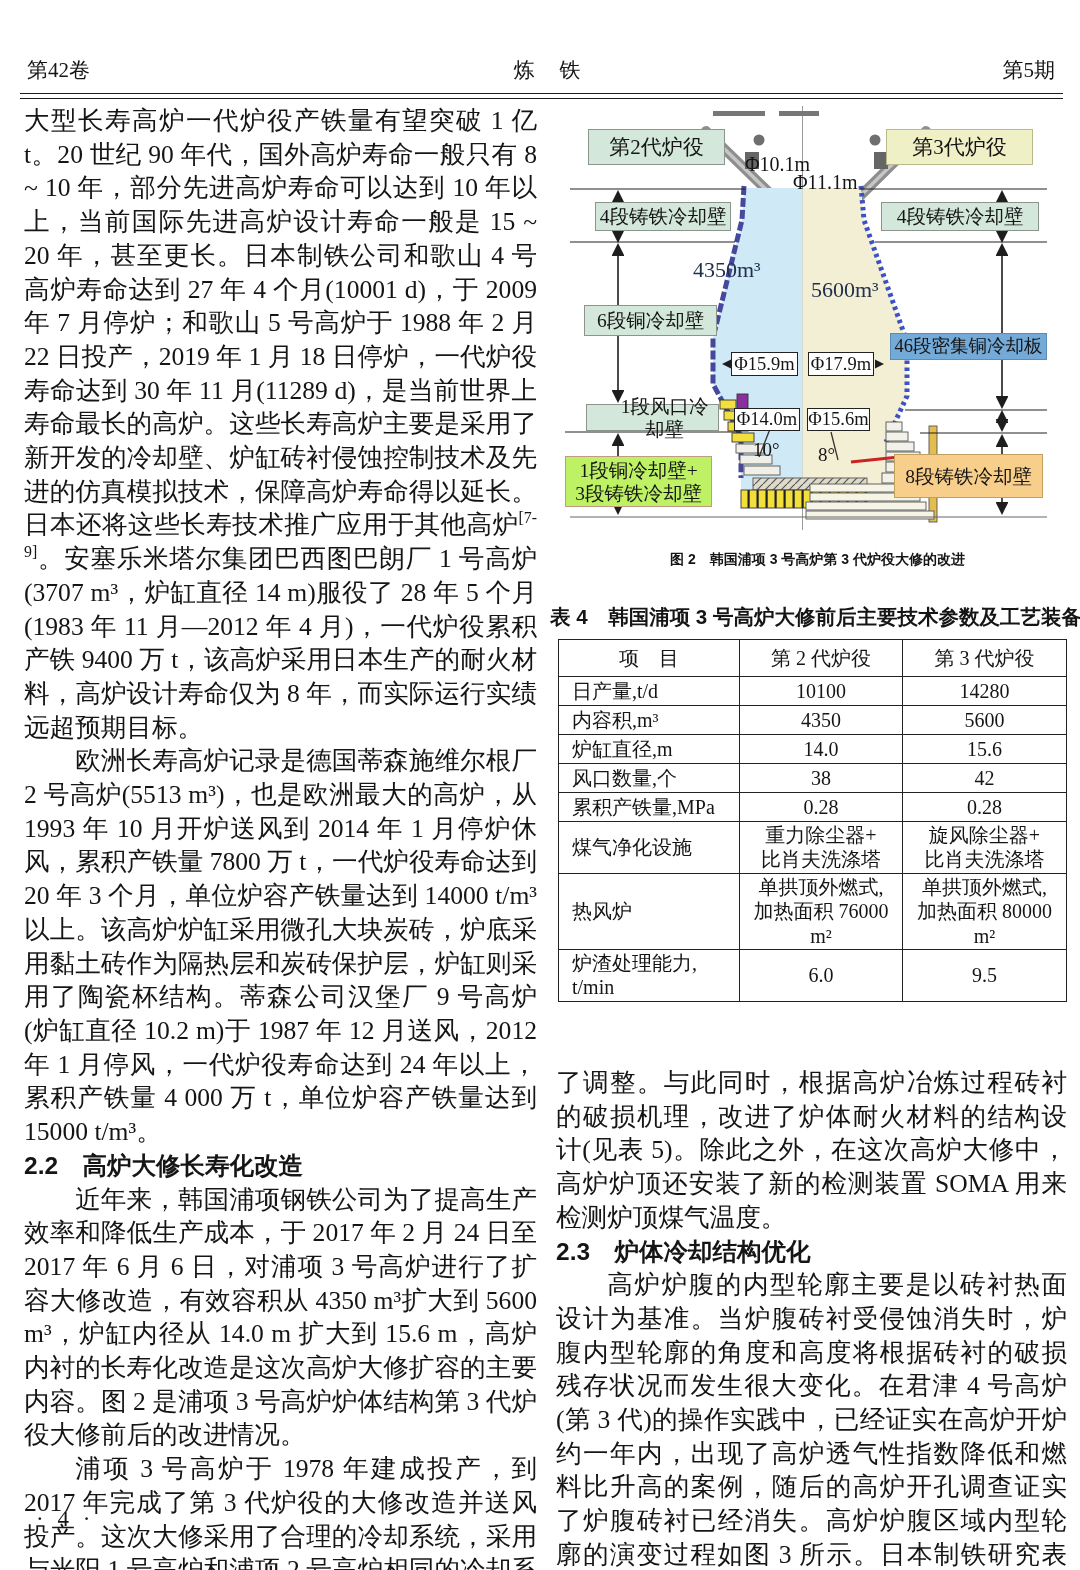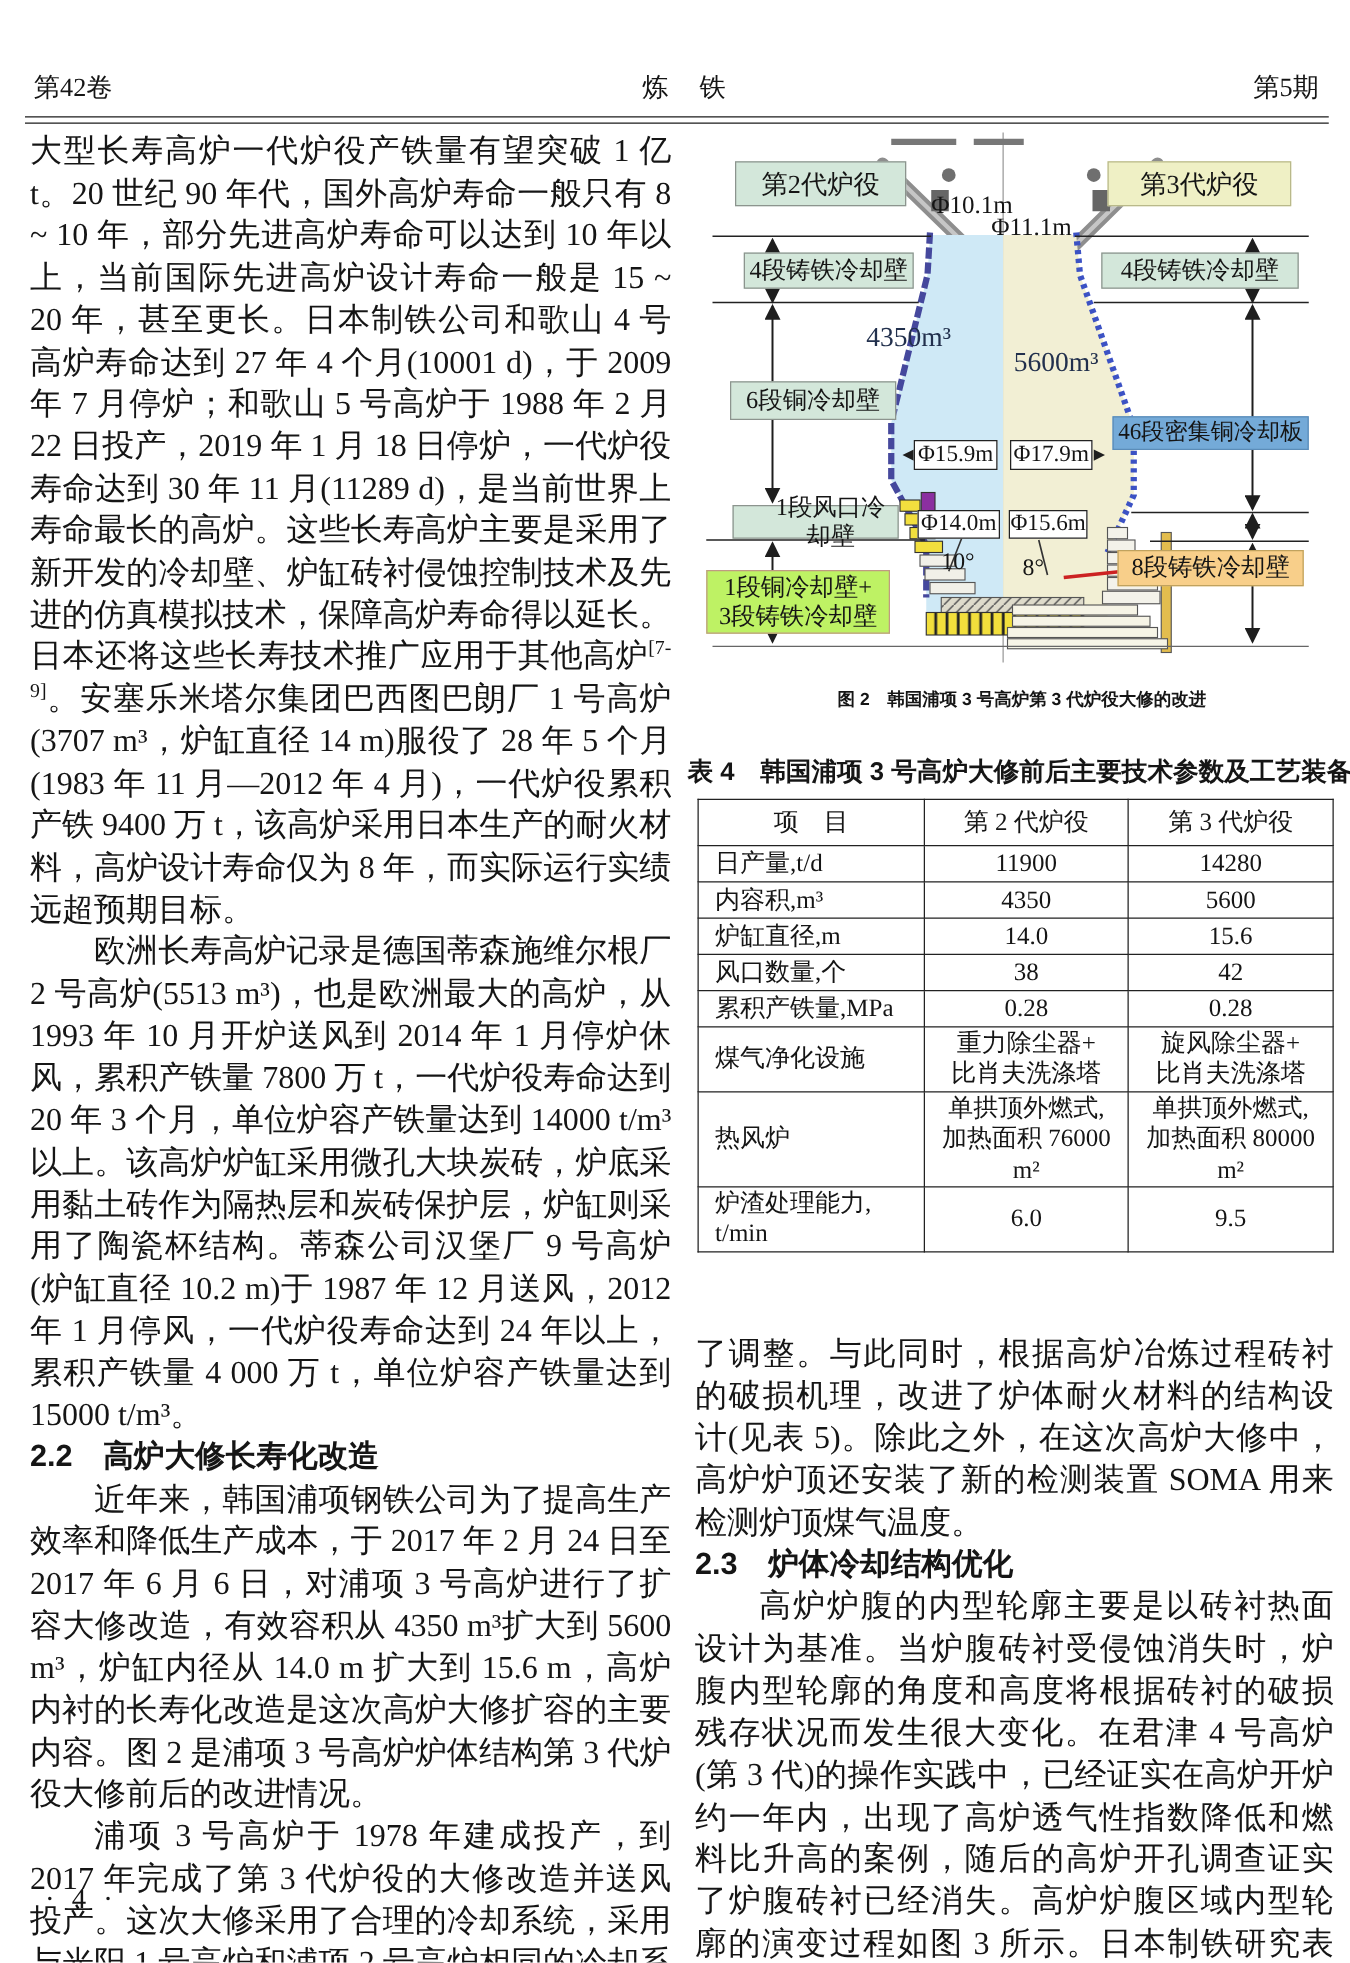--- a/index.html
+++ b/index.html
@@ -167,21 +167,21 @@
   <div class="fl bg-green" style="left:33px;top:29px;width:137px;height:36px;font-size:21px;">第2代炉役</div>
   <div class="fl bg-yellow" style="left:331px;top:29px;width:147px;height:36px;font-size:21px;font-family:Liberation Serif, serif;">第3代炉役</div>
 
   <div class="fl bg-green" style="left:40px;top:102px;width:136px;height:29px;">4段铸铁冷却壁</div>
   <div class="fl bg-green" style="left:326px;top:102px;width:158px;height:29px;">4段铸铁冷却壁</div>
   <div class="fl bg-green" style="left:29px;top:205px;width:133px;height:31px;">6段铜冷却壁</div>
   <div class="fl bg-blue" style="left:335px;top:233px;width:157px;height:27px;font-size:18.5px;">46段密集铜冷却板</div>
   <div class="fl bg-green" style="left:31px;top:304px;width:133px;height:27px;padding-left:24px;">1段风口冷却壁</div>
   <div class="fl bg-salmon" style="left:10px;top:356px;width:147px;height:51px;">1段铜冷却壁+
 3段铸铁冷却壁</div>
-  <div class="fl bg-orange" style="left:339px;top:340px;width:149px;height:29px;">8段铸铁冷却壁</div>
+  <div class="fl bg-orange" style="left:339px;top:354px;width:149px;height:44px;">8段铸铁冷却壁</div>
 
   <div class="plain" style="left:190px;top:53px;">Φ10.1m</div>
   <div class="plain" style="left:238px;top:71px;">Φ11.1m</div>
   <div class="dimbox" style="left:176px;top:252px;width:67px;height:24px;">Φ15.9m</div>
   <div class="dimbox" style="left:253px;top:252px;width:66px;height:24px;">Φ17.9m</div>
   <div class="dimbox" style="left:179px;top:308px;width:66px;height:23px;">Φ14.0m</div>
   <div class="dimbox" style="left:252px;top:308px;width:63px;height:23px;">Φ15.6m</div>
   <div class="plain" style="left:138px;top:157px;font-size:22px;color:#22304d;">4350m³</div>
   <div class="plain" style="left:256px;top:157px;font-size:22px;color:#22304d;margin-top:20px;">5600m³</div>
   <div class="plain" style="left:198px;top:339px;font-size:19px;">10°</div>
@@ -199,21 +199,21 @@
       <col style="width:164px">
     </colgroup>
   <tbody>
       <tr class="hdr-row">
     <td class="hc">项　目</td>
     <td>第 2 代炉役</td>
     <td>第 3 代炉役</td>
   </tr>
   <tr>
     <td class="c0">日产量,t/d</td>
-    <td>11900</td>
+    <td>10100</td>
     <td>14280</td>
   </tr>
   <tr>
     <td class="c0">内容积,m³</td>
     <td>4350</td>
     <td>5600</td>
   </tr>
   <tr>
     <td class="c0">炉缸直径,m</td>
     <td>14.0</td>

